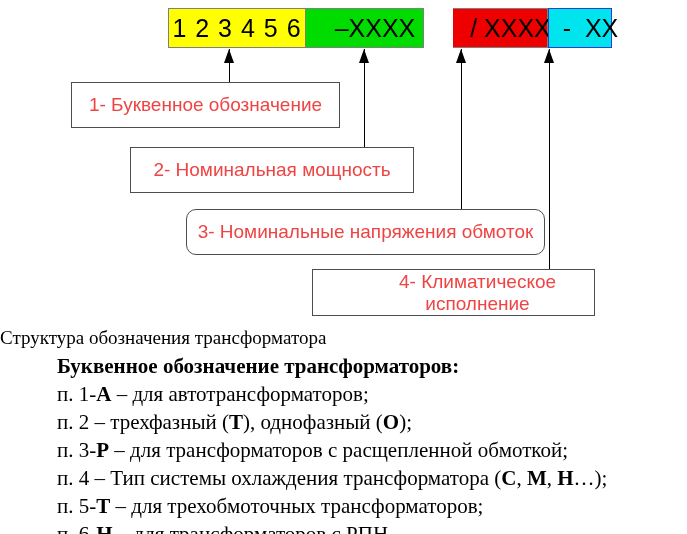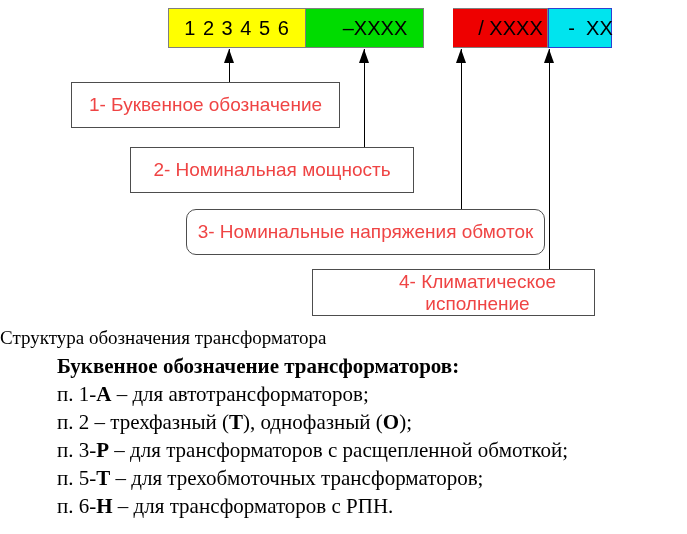--- a/index.html
+++ b/index.html
@@ -5,21 +5,21 @@
   html, body { margin:0; padding:0; background:#ffffff; }
   .canvas {
     position:relative; width:687px; height:534px; background:#ffffff;
     font-family:"Liberation Sans", sans-serif; color:#000; overflow:hidden;
   }
 
   
   .bar { position:absolute; left:168px; top:8px; height:40px; display:flex; }
   .seg {
     display:flex; align-items:center; justify-content:center;
-    font-size:20px; line-height:1; color:#000; box-sizing:border-box;
+    font-size:25px; line-height:1; color:#000; box-sizing:border-box;
     border:1px solid #7f7f7f; white-space:pre;
   }
   .seg + .seg { border-left:none;padding-left:21px; }
   .seg-letters { width:138px; letter-spacing:1px; }
   .seg-power   { width:118px; }
   .seg-volt    { width:95px;margin-left:29px;  }
   .seg-climate { width:64px; border:1px solid #2e3fd0 !important; }
 
   
   .connector { position:absolute; width:1px; background:#000; }
@@ -81,17 +81,18 @@
   <div class="callout" style="left:186px; top:209px; width:359px; height:46px;border-radius:10px;">3- Номинальные напряжения обмоток</div>
   <div class="callout" style="left:312px; top:269px; width:283px; height:47px;padding-left:48px;">4- Климатическое исполнение</div>
 
   <div class="caption">Структура обозначения трансформатора</div>
 
   <div class="legend">
     <div class="legend-heading">Буквенное обозначение трансформаторов:</div>
     <div class="legend-line"><span>п. 1-</span><b>А</b><span> – для автотрансформаторов;</span></div>
     <div class="legend-line"><span>п. 2 – трехфазный (</span><b>Т</b><span>), однофазный (</span><b>О</b><span>);</span></div>
     <div class="legend-line"><span>п. 3-</span><b>Р</b><span> – для трансформаторов с расщепленной обмоткой;</span></div>
+    <div class="legend-line"><span>п. 4 – Тип системы охлаждения трансформатора (</span><b>С</b><span>, </span><b>М</b><span>, </span><b>Н</b><span>…);</span></div>
     <div class="legend-line"><span>п. 5-</span><b>Т</b><span> – для трехобмоточных трансформаторов;</span></div>
     <div class="legend-line"><span>п. 6-</span><b>Н</b><span> – для трансформаторов с РПН.</span></div>
   </div>
 
 </div>
 
 </body></html>

